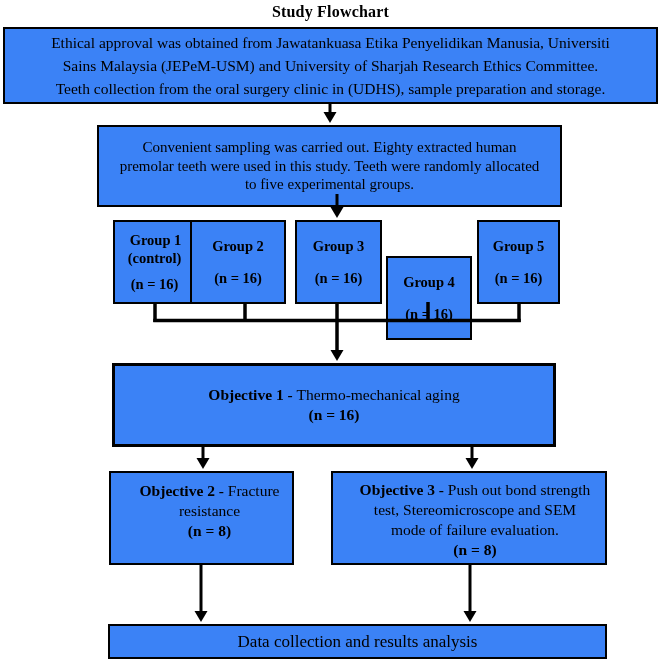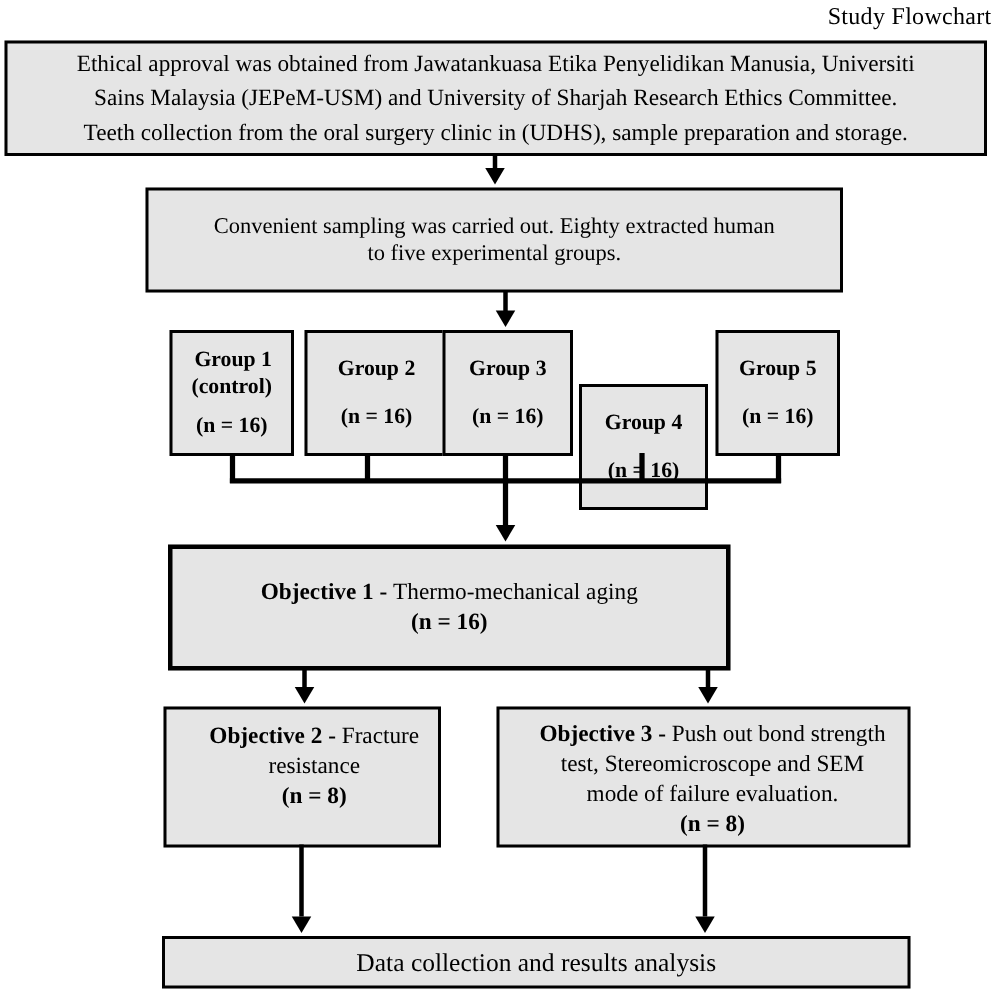--- a/index.html
+++ b/index.html
@@ -10,59 +10,59 @@
     background: #ffffff;
     font-family: "Liberation Serif", "DejaVu Serif", serif;
     color: #000000;
     overflow: hidden;
   }
   .title {
     position: absolute;
     top: 3px;
     left: 0;
     width: 100%;
-    text-align: right;
+    text-align: center;
     font-size: 16px;
-    font-weight: normal;
+    font-weight: bold;
     letter-spacing: 0.2px;
   }
   .box {
     position: absolute;
     box-sizing: border-box;
     border: 2px solid #000000;
-    background: #e5e5e5;
+    background: #3b82f6;
     display: flex;
     flex-direction: column;
     align-items: center;
     justify-content: center;
     text-align: center;
   }
   .box-ethics {
     left: 3px; top: 27px; width: 655px; height: 77px;
     font-size: 15.5px; line-height: 23px;
   }
   .box-sampling {
-    left: 97px; top: 125px; width: 465px; height: 70px;
+    left: 97px; top: 125px; width: 465px; height: 82px;
     font-size: 15px; line-height: 18.5px;
   }
   .group-box {
     top: 220px; height: 84px;
     border-width: 2.5px;
     font-size: 14.5px; font-weight: bold; line-height: 18px;
     justify-content: space-evenly;
     text-align: right;
   }
   .group-1 { left: 113px; width: 83px; }
-  .group-2 { left: 203px; width: 96px; font-family: Liberation Serif, serif; }
+  .group-2 { left: 190px; width: 96px; font-family: Liberation Serif, serif; }
   .group-3 { left: 295px; width: 87px; }
   .group-4 { left: 386px; width: 86px; margin-top: 36px; }
   .group-5 { left: 477px; width: 83px; }
   .group-sub:empty { display: none; }
   .box-objective1 {
-    left: 112px; top: 363px; width: 375px; height: 84px;
+    left: 112px; top: 363px; width: 444px; height: 84px;
     border-width: 3px;
     font-size: 15.5px; line-height: 20px;
   }
   .box-objective2 {
     left: 109px; top: 471px; width: 185px; height: 94px;
     font-size: 15.5px; line-height: 20px;
     justify-content: flex-start; padding: 8px 4px 0 20px;
   }
   .box-objective3 {
     left: 331px; top: 471px; width: 276px; height: 94px;
@@ -91,20 +91,21 @@
   <div class="title">Study Flowchart</div>
 
   <div class="box box-ethics">
     <div>Ethical approval was obtained from Jawatankuasa Etika Penyelidikan Manusia, Universiti</div>
     <div>Sains Malaysia (JEPeM-USM) and University of Sharjah Research Ethics Committee.</div>
     <div>Teeth collection from the oral surgery clinic in (UDHS), sample preparation and storage.</div>
   </div>
 
   <div class="box box-sampling">
     <div>Convenient sampling was carried out. Eighty extracted human</div>
+    <div>premolar teeth were used in this study. Teeth were randomly allocated</div>
     <div>to five experimental groups.</div>
   </div>
 
   <div class="box group-box group-1">
     <div class="group-head">
       <div class="group-label">Group 1</div>
       <div class="group-sub">(control)</div>
     </div>
     <div class="group-n">(n = 16)</div>
   </div>

